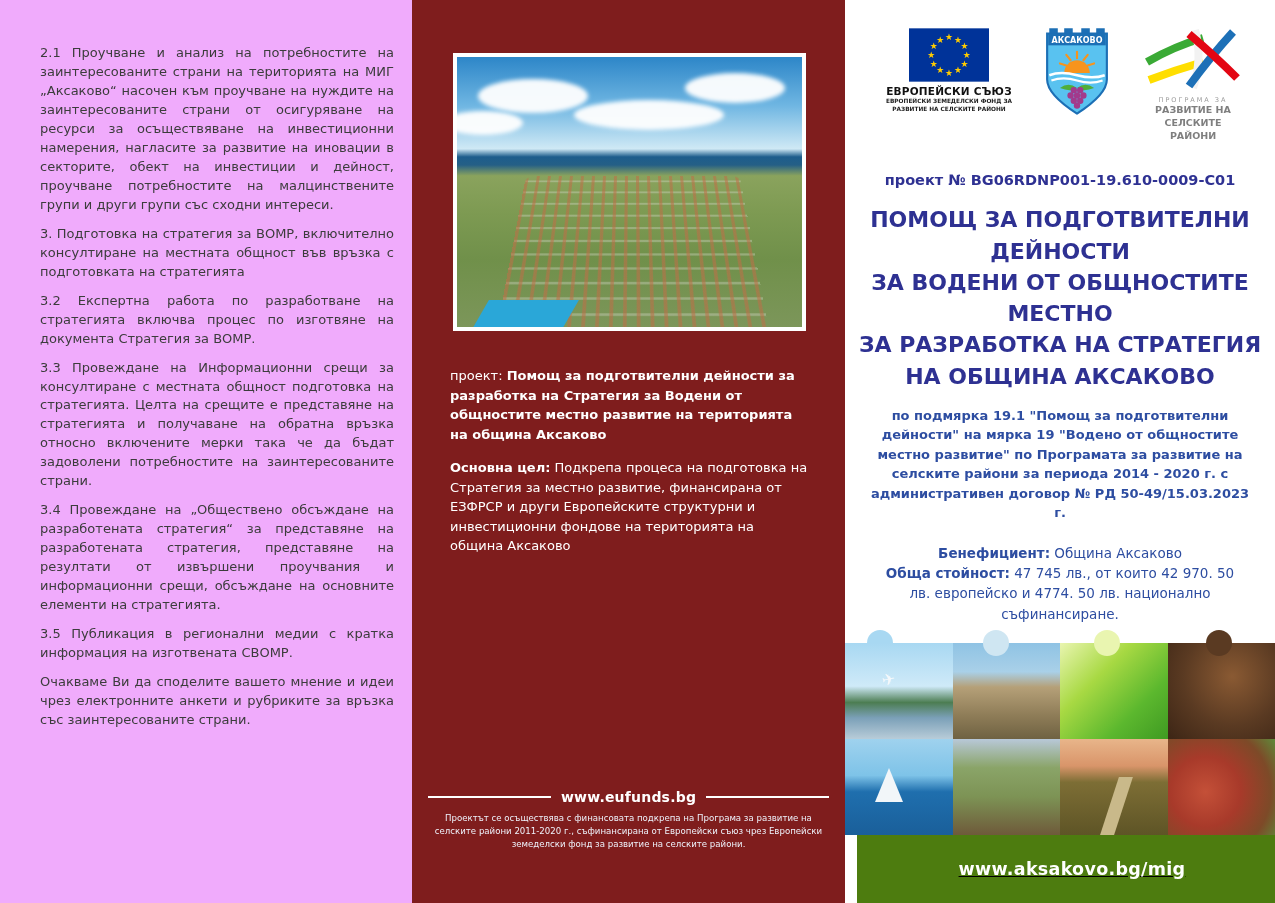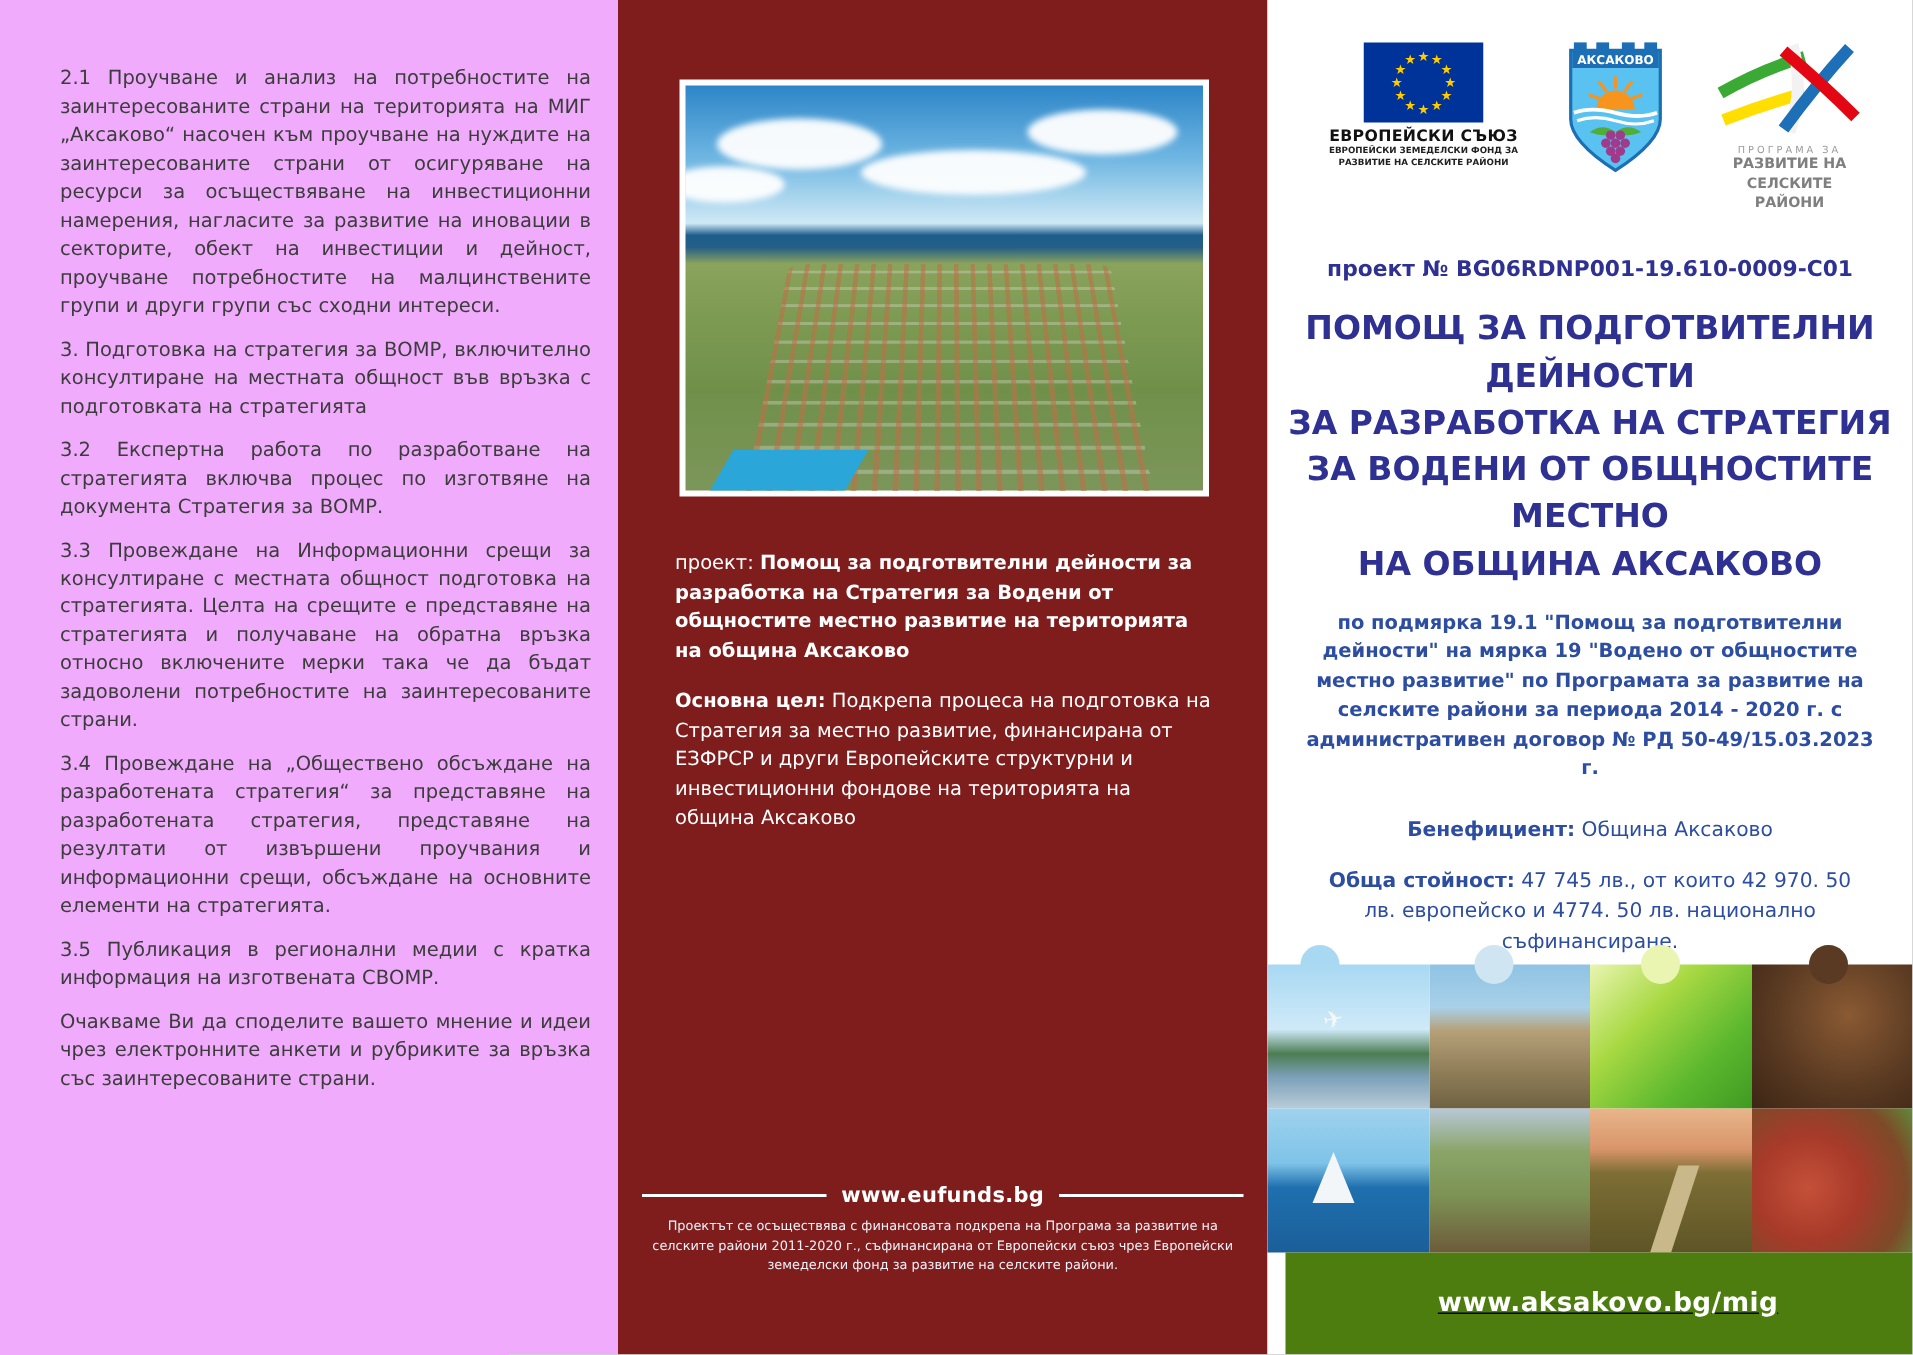--- a/index.html
+++ b/index.html
@@ -45,21 +45,21 @@
   .logo-eu .t2 { font-size:5.8px; font-weight:bold; color:#222; line-height:1.35; margin-top:1px; }
   .logo-crest { width:64px; }
   .logo-prsr { width:104px; text-align:center; }
   .logo-prsr .p1 { font-size:6.5px; color:#9a9a9a; letter-spacing:2px; margin-top:2px; }
   .logo-prsr .p2 { font-size:9.5px; color:#7f7f7f; font-weight:bold; line-height:1.35; }
 
   .proj-num { text-align:center; margin-top:30px; font-size:14.5px; font-weight:bold; color:#2e3192; }
   .title { text-align:center; margin-top:16px; color:#2e3192; font-weight:bold; font-size:22px; line-height:1.42; }
   .submeasure { margin:14px auto 0; width:392px; text-align:center; color:#2d4da1; font-size:13px; line-height:1.5; font-weight:bold; }
   .facts { text-align:center; color:#2d4da1; font-size:13.5px; margin-top:20px; }
-  .facts p { margin-bottom:14px; line-height:1.5; }
+  .facts p { line-height:1.5; }
   .facts .lbl { font-weight:bold; }
   .facts .total { width:368px; margin:0 auto 14px; }
 
   .collage { position:absolute; left:0; bottom:68px; width:430px; height:192px; display:flex; flex-wrap:wrap; }
   .tile { width:25%; height:50%; }
   .t-air   { background:linear-gradient(180deg,#a8d8f2 0%,#cfeaf8 45%,#4c7d52 62%,#7ba0b8 78%,#b8ccd8 100%); position:relative; }
   .t-air::after { content:"✈"; position:absolute; left:34%; top:28%; color:#f4f8fb; font-size:16px; transform:rotate(-12deg); }
   .t-ruins { background:linear-gradient(180deg,#8fc3e4 0%,#a9d0e8 30%,#b5a078 46%,#8f7d58 75%,#6f6242 100%); }
   .t-green { background:linear-gradient(135deg,#e9f5b0 0%,#a8d943 35%,#5cb82e 70%,#3f9a22 100%); }
   .t-craft { background:radial-gradient(circle at 60% 35%, #8a5a33 0%, #5a3a22 55%, #3c2515 100%); }
@@ -198,22 +198,22 @@
         </svg>
         <div class="p1">ПРОГРАМА ЗА</div>
         <div class="p2">РАЗВИТИЕ НА СЕЛСКИТЕ РАЙОНИ</div>
       </div>
     </div>
 
     <div class="proj-num">проект № BG06RDNP001-19.610-0009-C01</div>
 
     <div class="title">
       <div>ПОМОЩ ЗА ПОДГОТВИТЕЛНИ ДЕЙНОСТИ</div>
+      <div>ЗА ВОДЕНИ ОТ ОБЩНОСТИТЕ МЕСТНО</div>
       <div>ЗА РАЗРАБОТКА НА СТРАТЕГИЯ</div>
-      <div>ЗА ВОДЕНИ ОТ ОБЩНОСТИТЕ МЕСТНО</div>
       <div>НА ОБЩИНА АКСАКОВО</div>
     </div>
 
     <div class="submeasure">по подмярка 19.1 "Помощ за подготвителни дейности" на мярка 19 "Водено от общностите местно развитие" по Програмата за развитие на селските райони за периода 2014 - 2020 г. с административен договор № РД 50-49/15.03.2023 г.</div>
 
     <div class="facts">
       <p>
         <span class="lbl">Бенефициент:</span>
         <span>Община Аксаково</span>
       </p>

